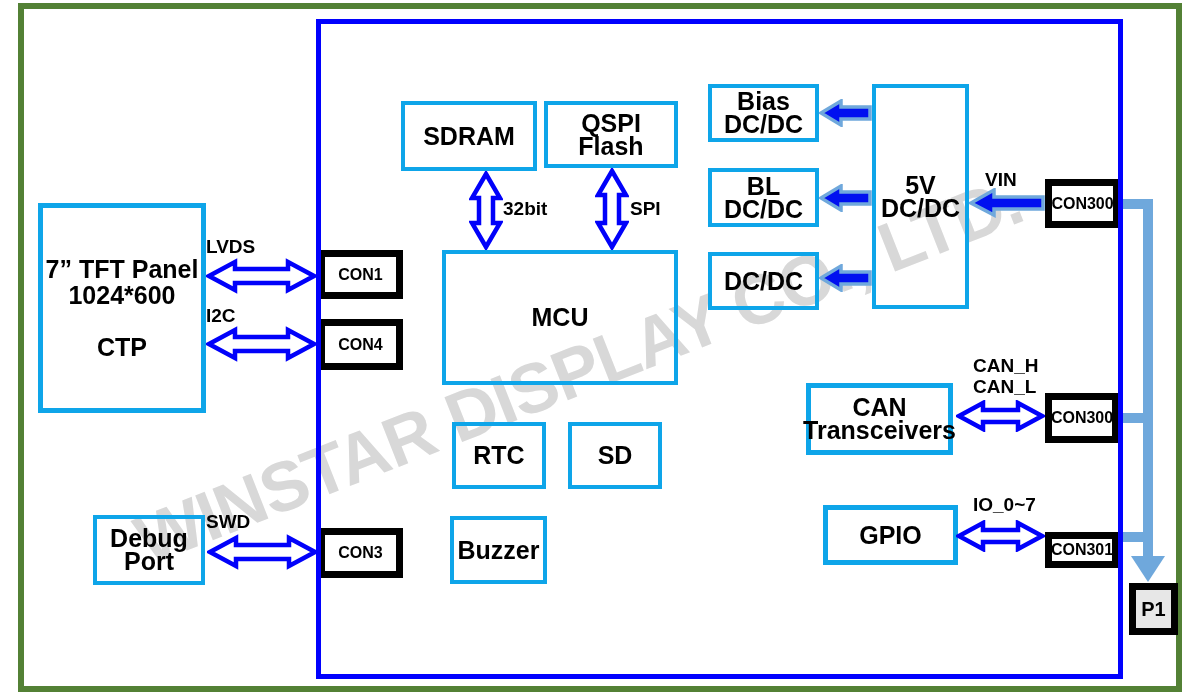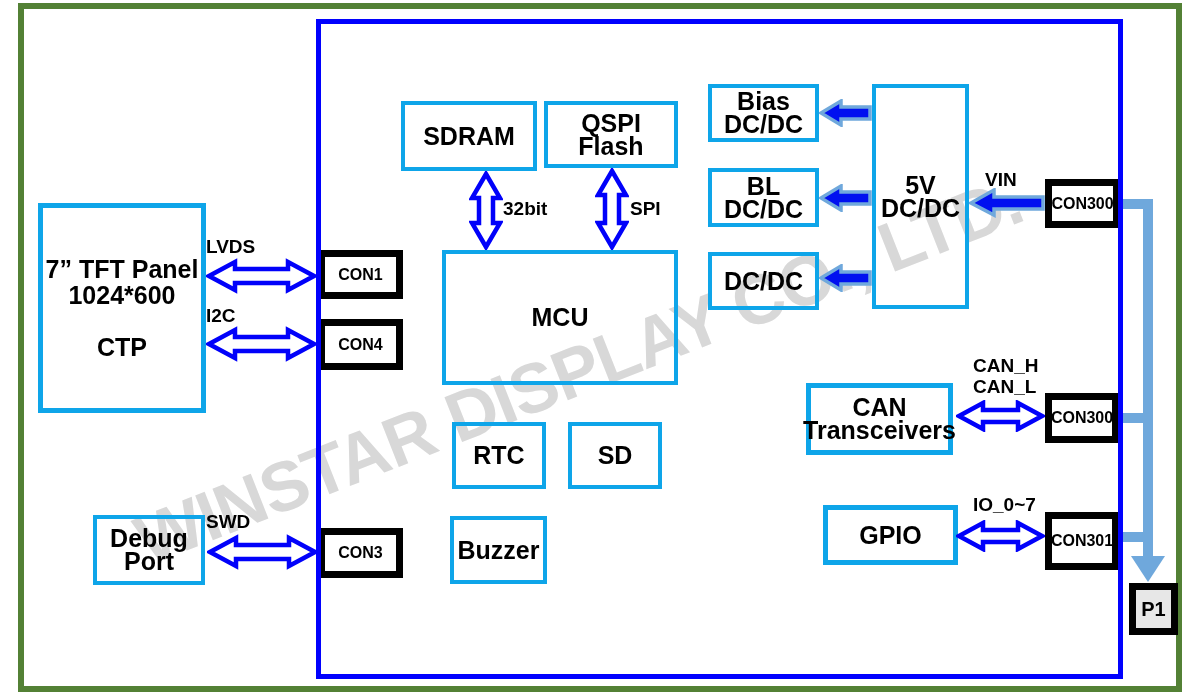--- a/index.html
+++ b/index.html
@@ -55,21 +55,21 @@
 DC/DC</div>
 <div class="bx" style="left:806px;top:383px;width:147px;height:72px;border-width:5px">CAN
 Transceivers</div>
 <div class="bx" style="left:823px;top:505px;width:135px;height:60px;border-width:5px">GPIO</div>
 
 <div class="cn" style="left:318px;top:250px;width:85px;height:49px">CON1</div>
 <div class="cn" style="left:318px;top:319px;width:85px;height:51px">CON4</div>
 <div class="cn" style="left:318px;top:528px;width:85px;height:50px">CON3</div>
 <div class="cn" style="left:1045px;top:179px;width:75px;height:49px">CON300</div>
 <div class="cn" style="left:1045px;top:393px;width:74px;height:50px">CON300</div>
-<div class="cn" style="left:1045px;top:512px;width:74px;height:58px">CON301</div>
+<div class="cn" style="left:1045px;top:532px;width:74px;height:36px">CON301</div>
 <div class="cn" id="p1" style="left:1129px;top:583px;width:49px;height:52px">P1</div>
 
 <svg class="arr" style="left:206px;top:258px" width="111" height="36">
   <polygon points="3,18 29,4 29,11 82,11 82,4 108,18 82,32 82,25 29,25 29,32" fill="#fff" stroke="#0101FA" stroke-width="4.5"></polygon>
   </svg>
 <svg class="arr" style="left:206px;top:326px" width="111" height="36">
   <polygon points="3,18 29,4 29,11 82,11 82,4 108,18 82,32 82,25 29,25 29,32" fill="#fff" stroke="#0101FA" stroke-width="4.5"></polygon>
   </svg>
 <svg class="arr" style="left:207px;top:534px" width="111" height="36">
   <polygon points="3,18 29,4 29,11 82,11 82,4 108,18 82,32 82,25 29,25 29,32" fill="#fff" stroke="#0101FA" stroke-width="4.5"></polygon>

